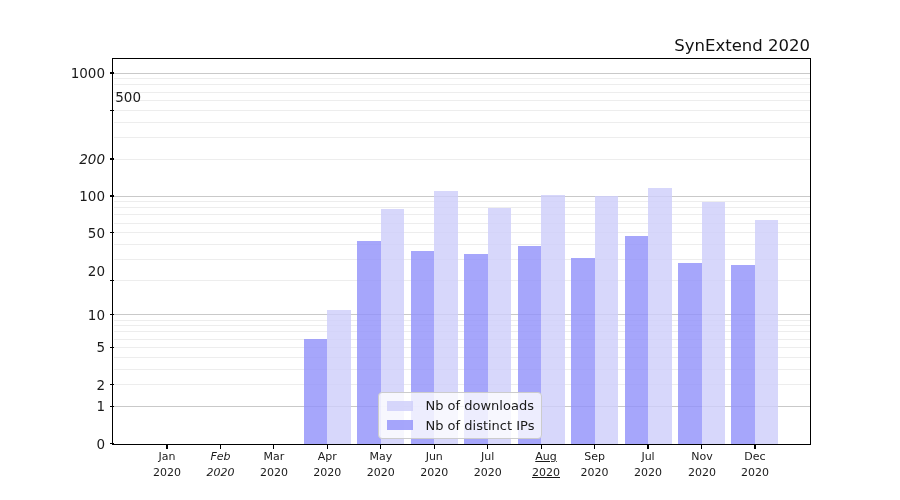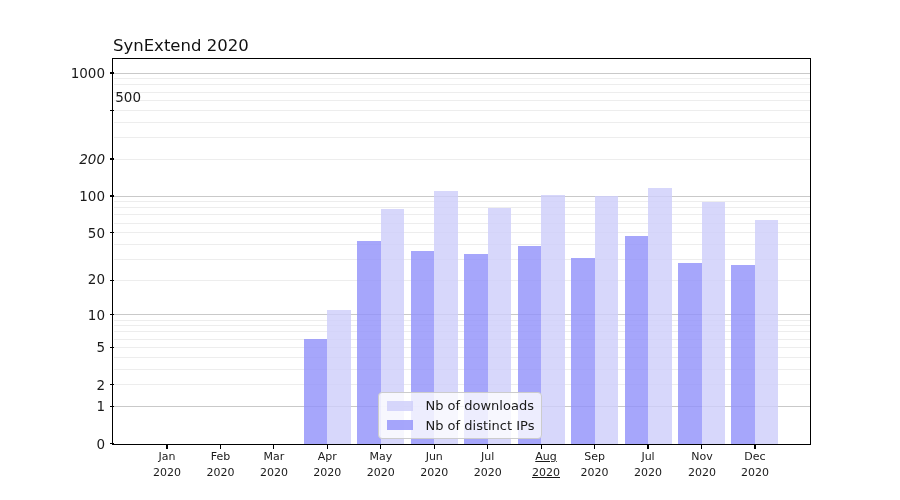--- a/index.html
+++ b/index.html
@@ -4,21 +4,21 @@
 <style>
   html,body{margin:0;padding:0;}
   body{
     width:900px;height:500px;background:#ffffff;position:relative;
     font-family:"DejaVu Sans","Liberation Sans",sans-serif;
     overflow:hidden;
   }
   #figure{position:absolute;inset:0;width:900px;height:500px;}
   .chart-title{
     position:absolute;left:113px;top:36px;width:697px;
-    text-align:left;font-size:16.5px;color:#111111;white-space:nowrap;
+    text-align:right;font-size:16.5px;color:#111111;white-space:nowrap;
   }
   #plot-area{
     position:absolute;left:113.5px;top:59.5px;width:696px;height:384px;
     background:#ffffff;
   }
   .gridline{position:absolute;left:0;width:100%;height:1px;}
   .bar{position:absolute;bottom:0;}
   #spines{
     position:absolute;left:112px;top:58px;width:699px;height:387px;
     border:1.5px solid #000000;box-sizing:border-box;pointer-events:none;
@@ -107,38 +107,38 @@
       <div class="y-tick-label" style="top: 434.5px;">0</div>
       <div class="y-tick-mark" style="top: 405.728px;"></div>
       <div class="y-tick-label" style="top: 397.328px;">1</div>
       <div class="y-tick-mark" style="top: 383.984px;"></div>
       <div class="y-tick-label" style="top: 375.584px;">2</div>
       <div class="y-tick-mark" style="top: 346.812px;"></div>
       <div class="y-tick-label" style="top: 338.412px;">5</div>
       <div class="y-tick-mark" style="top: 314.307px;"></div>
       <div class="y-tick-label" style="top: 305.907px;">10</div>
       <div class="y-tick-mark" style="top: 279.63px;"></div>
-      <div class="y-tick-label" style="top: 270px;">20</div>
+      <div class="y-tick-label" style="top: 262px;">20</div>
       <div class="y-tick-mark" style="top: 232.046px;"></div>
       <div class="y-tick-label" style="top: 223.646px;">50</div>
       <div class="y-tick-mark" style="top: 195.402px;"></div>
       <div class="y-tick-label" style="top: 187.002px;">100</div>
       <div class="y-tick-mark" style="top: 158.496px;"></div>
       <div class="y-tick-label" style="top: 150.096px; font-style: italic;">200</div>
       <div class="y-tick-mark" style="top: 109.518px;"></div>
       <div class="y-tick-label" style="top: 88px; margin-left: 36px;">500</div>
       <div class="y-tick-mark" style="top: 72.4px;"></div>
       <div class="y-tick-label" style="top: 64px;">1000</div>
       <div class="x-tick-mark" style="left: 166.4px;"></div>
       <div class="x-tick-label" style="left: 135px;">
         <div>Jan</div>
         <div>2020</div>
       </div>
       <div class="x-tick-mark" style="left: 219.85px;"></div>
-      <div class="x-tick-label" style="left: 188.45px;">
+      <div class="x-tick-label" style="left: 188.45px; font-style: italic;">
         <div>Feb</div>
         <div>2020</div>
       </div>
       <div class="x-tick-mark" style="left: 273.3px;"></div>
       <div class="x-tick-label" style="left: 241.9px;">
         <div>Mar</div>
         <div>2020</div>
       </div>
       <div class="x-tick-mark" style="left: 326.75px;"></div>
       <div class="x-tick-label" style="left: 295.35px;">

